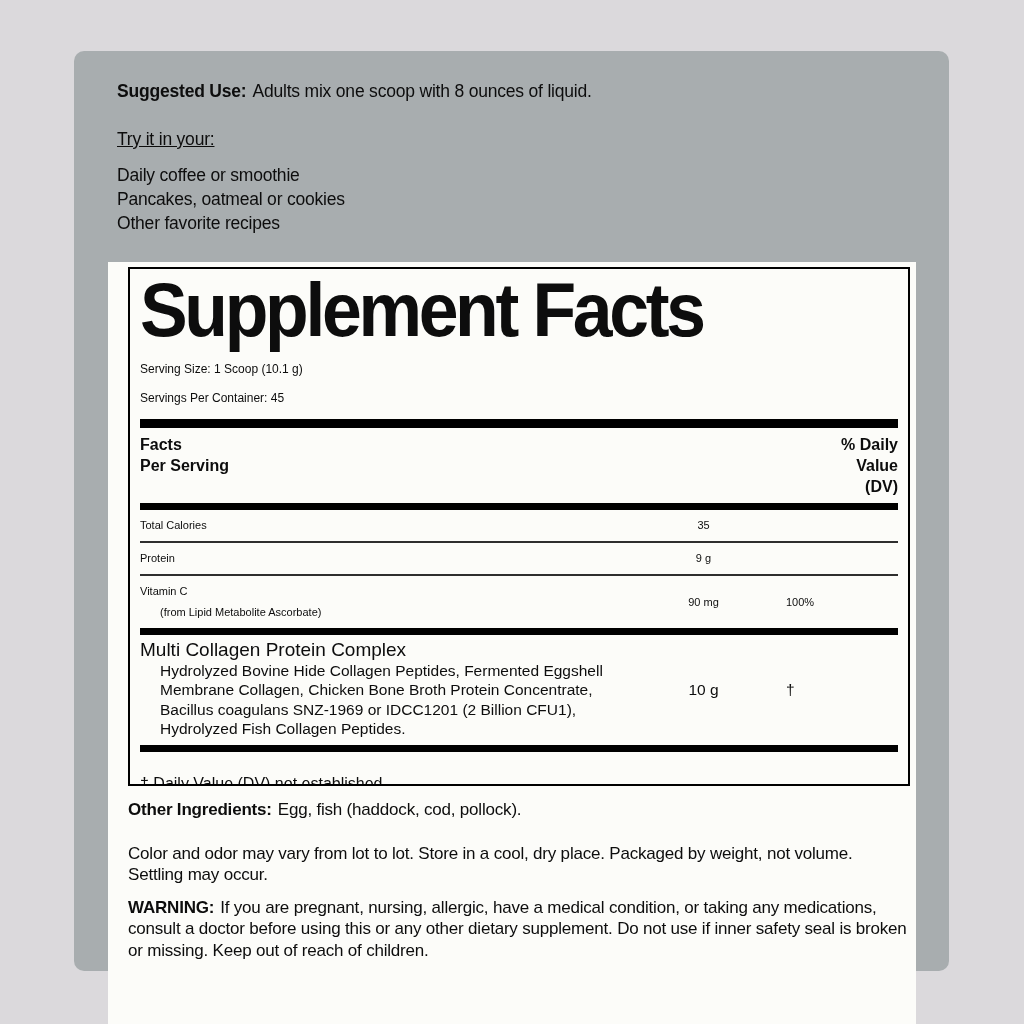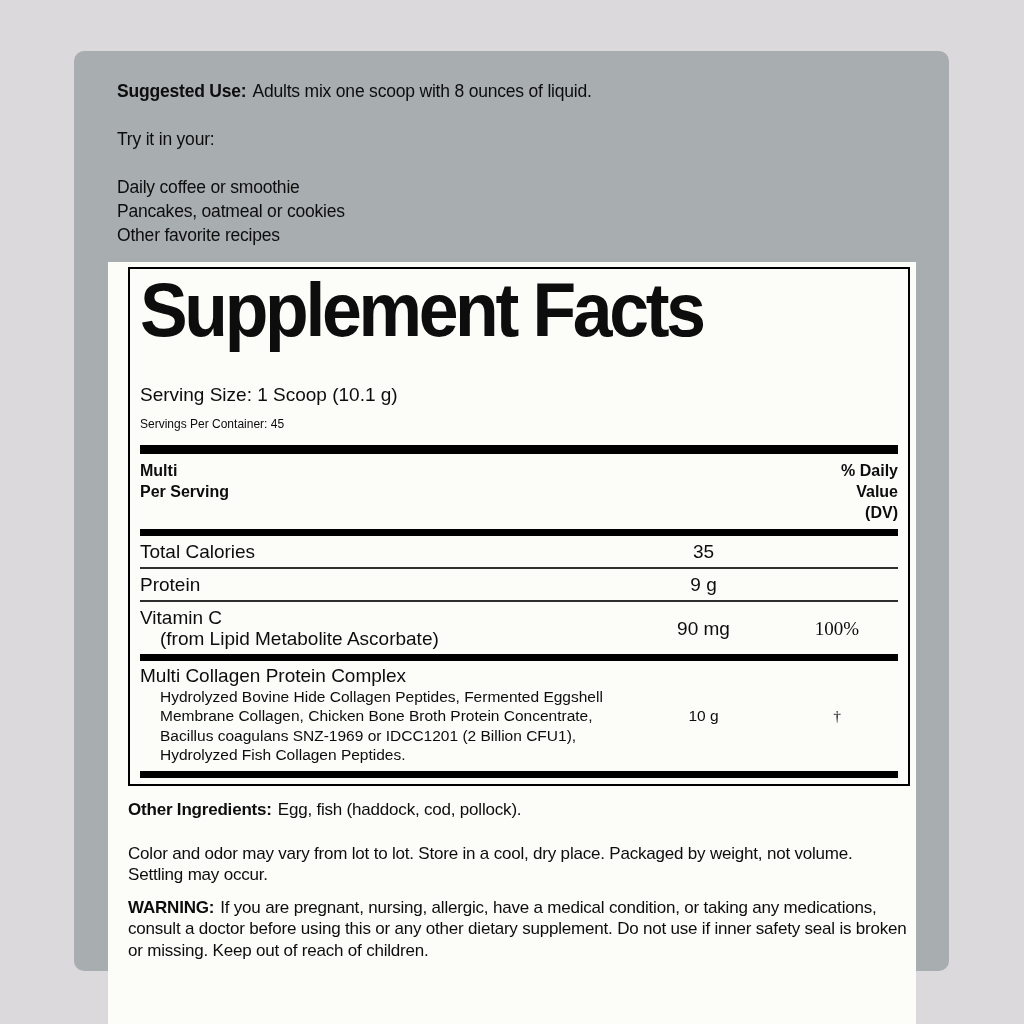--- a/index.html
+++ b/index.html
@@ -33,21 +33,21 @@
     position: absolute;
     left: 43px;
     top: 28px;
     right: 40px;
     font-size: 17.5px;
     line-height: 24px;
     letter-spacing: -0.2px;
   }
   .usage p { margin: 0; }
   .usage .suggested { margin-bottom: 24px; }
-  .usage .try-heading { margin-bottom: 24px; }
+  .usage .try-heading { margin-bottom: 12px; text-decoration: underline; }
   .bold-label { font-weight: bold; margin-right: 6px; }
   
   .card {
     position: absolute;
     left: 34px;
     top: 211px;
     width: 808px;
     height: 841px;
     background: #fcfcf9;
     box-sizing: border-box;
@@ -64,46 +64,46 @@
   }
   .facts-title {
     font-size: 76px;
     font-weight: bold;
     letter-spacing: -3.5px;
     line-height: 70px;
     white-space: nowrap;
     transform: scaleX(0.94);
     transform-origin: left center;
   }
-  .serving-size { font-size: 19px; margin-top: 40px; line-height: 20px; }
+  .serving-size { font-size: 12px; margin-top: 14px; line-height: 20px; }
   .servings-per { font-size: 12px; margin-top: 9px; line-height: 20px; }
   .bar-thick { height: 9px; background: #000; }
   .bar-top { margin-top: 11px; }
   .bar-mid { height: 7px; background: #000; }
   .sep-thin { height: 2px; background: #2e2e2e; }
   .facts-header {
     display: flex;
     justify-content: space-between;
     font-weight: bold;
     font-size: 16px;
     line-height: 21px;
     padding: 6px 0 6px 0;
   }
   .facts-header .hdr-right { text-align: right; }
   .frow {
     display: flex;
     align-items: center;
-    font-size: 19px;
+    font-size: 11px;
     line-height: 21px;
     padding: 5px 0;
   }
   .frow .fname { flex: 1; padding-right: 8px; }
   .frow .fname .name2 { display: block; margin-left: 20px; }
   .frow .famount { width: 165px; text-align: center; flex: none; }
-  .frow .fdv { width: 112px; text-align: center; padding-right: 10px; flex: none; box-sizing: border-box; font-family: Liberation Serif, serif; }
+  .frow .fdv { width: 112px; text-align: left; padding-right: 10px; flex: none; box-sizing: border-box; }
   .frow-big { font-size: 15.5px; line-height: 19.5px; padding: 5px 0 6px 0; }
   .frow-big .fname .name1 { font-size: 19px; }
   .footnote { font-size: 16px; line-height: 16px; margin-top: 24px; }
   
   .card .bottom-text { margin: 0 6px; font-size: 17px; line-height: 21.5px; letter-spacing: -0.2px; }
   .other-ing { margin-top: 13px !important; }
   .warning-par { margin-top: 11px !important; }
   .storage-par { margin-top: 22px !important; }
 </style>
 </head>
@@ -126,21 +126,21 @@
 
       <div class="facts">
         <div class="facts-title">Supplement Facts</div>
         <div class="serving-size">Serving Size: 1 Scoop (10.1 g)</div>
         <div class="servings-per">Servings Per Container: 45</div>
 
         <div class="bar-thick bar-top"></div>
 
         <div class="facts-header">
           <div class="hdr-left">
-            <div>Multi</div>
+            <div>Facts</div>
             <div>Per Serving</div>
           </div>
           <div class="hdr-right">
             <div>% Daily</div>
             <div>Value</div>
             <div>(DV)</div>
           </div>
         </div>
 
         <div class="bar-mid"></div>

